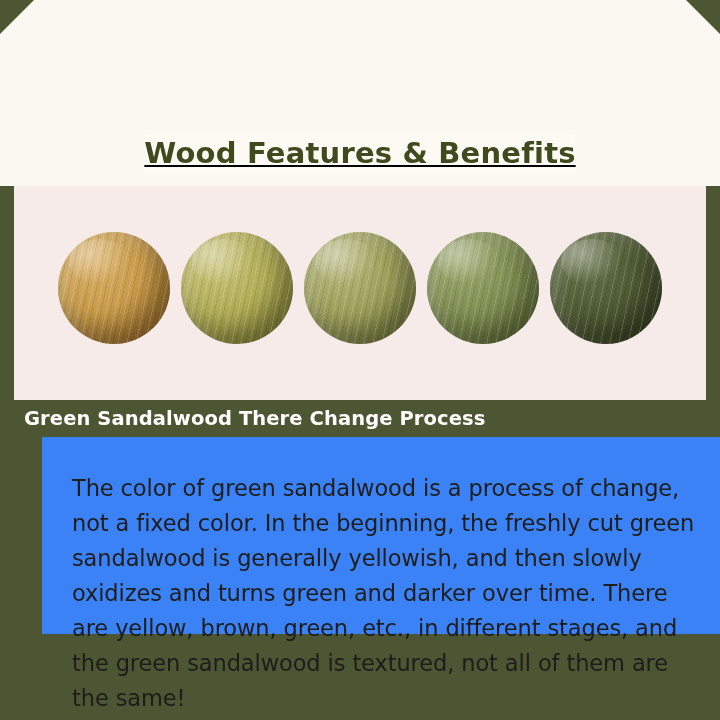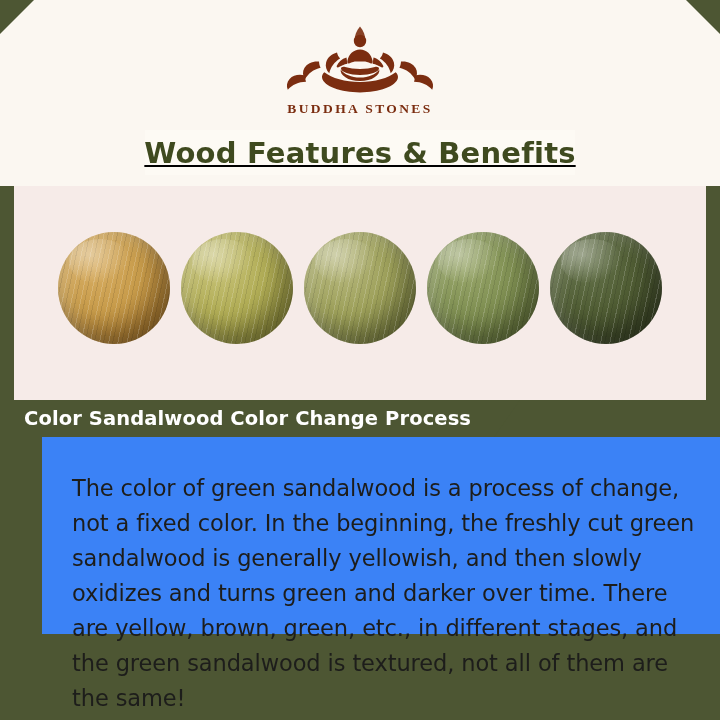--- a/index.html
+++ b/index.html
@@ -133,48 +133,20 @@
 </style>
 </head>
 <body>
 
 <div class="frame">
 
   <div class="top-panel"></div>
   <div class="top-notch-left"></div>
   <div class="top-notch-right"></div>
 
-  <div class="logo-wrap">
-    <svg class="logo-mark" viewBox="0 0 170 72">
-      <g fill="#7b2d10">
-
-        <circle cx="85" cy="17" r="6.2"></circle>
-
-        <path d="M85 25.5c-6.6 0-11.6 5.1-12.6 11.6-.3 1.9.6 2.9 2.2 2.1 2.2-1.1 4.6-1.7 7-1.7h6.8c2.4 0 4.8.6 7 1.7 1.6.8 2.5-.2 2.2-2.1C96.6 30.6 91.6 25.5 85 25.5z"></path>
-
-        <path d="M66 44.5c0 3.6 8.5 6.4 19 6.4s19-2.8 19-6.4c0-1.6-2-2.3-4.2-1.6-4.1 1.3-9.3 2-14.8 2s-10.7-.7-14.8-2c-2.2-.7-4.2 0-4.2 1.6z"></path>
-
-        <path d="M71.5 33.5c-4.6 1.4-8.2 4.6-9.7 8.3-.5 1.3.5 2.2 1.7 1.5 2.6-1.6 5.6-2.8 8.9-3.5l-.9-6.3z"></path>
-        <path d="M98.5 33.5c4.6 1.4 8.2 4.6 9.7 8.3.5 1.3-.5 2.2-1.7 1.5-2.6-1.6-5.6-2.8-8.9-3.5l.9-6.3z"></path>
-
-        <path d="M85 2.5c-3.6 4.4-5.4 9.1-5.4 13.9 0 1.3.1 2.5.4 3.7 1.4-2.3 3.1-3.9 5-4.7 1.9.8 3.6 2.4 5 4.7.3-1.2.4-2.4.4-3.7 0-4.8-1.8-9.5-5.4-13.9z" opacity=".9"></path>
-
-        <path d="M85 53.5c-8.6 0-15.9-3.3-19.3-8.1-1 5.5 7.2 11.6 19.3 11.6s20.3-6.1 19.3-11.6c-3.4 4.8-10.7 8.1-19.3 8.1z"></path>
-        <path d="M62 28.5c-5.5 1.4-9.6 5.2-10.9 10-1 3.9.3 7.9 3.2 10.7 1.2-6.1 5.1-11.4 10.8-14.8-1.6-1.7-2.7-3.7-3.1-5.9z"></path>
-        <path d="M108 28.5c5.5 1.4 9.6 5.2 10.9 10 1 3.9-.3 7.9-3.2 10.7-1.2-6.1-5.1-11.4-10.8-14.8 1.6-1.7 2.7-3.7 3.1-5.9z"></path>
-        <path d="M44 37.5c-6.3-.6-12 2-14.6 6.5-2.1 3.6-1.8 7.9.6 11.4 2.9-5.8 8.6-10.1 15.6-11.7-1-1.9-1.5-4.1-1.6-6.2z"></path>
-        <path d="M126 37.5c6.3-.6 12 2 14.6 6.5 2.1 3.6 1.8 7.9-.6 11.4-2.9-5.8-8.6-10.1-15.6-11.7 1-1.9 1.5-4.1 1.6-6.2z"></path>
-        <path d="M30 51.5c-6-1.7-11.9-.3-15.4 3.4-2.8 3-3.4 7.1-1.8 10.9 4.2-4.9 10.9-7.9 18.2-8-.7-2-1.1-4.2-1-6.3z"></path>
-        <path d="M140 51.5c6-1.7 11.9-.3 15.4 3.4 2.8 3 3.4 7.1 1.8 10.9-4.2-4.9-10.9-7.9-18.2-8 .7-2 1.1-4.2 1-6.3z"></path>
-
-        <path d="M85 58c-15 0-28.2-3.9-35.7-9.8-1.8 1.6-2.6 3.7-2.2 5.9 1.6 8.2 18.9 14.4 37.9 14.4s36.3-6.2 37.9-14.4c.4-2.2-.4-4.3-2.2-5.9C113.2 54.1 100 58 85 58z"></path>
-      </g>
-    </svg>
-    <div class="brand-name">BUDDHA STONES</div>
-  </div>
 
   <div class="title-bar">
     <span class="title">Wood Features &amp; Benefits</span>
   </div>
 
   <div class="beads-panel">
     <div class="beads-row">
       <div class="bead" style="background:radial-gradient(circle at 34% 30%, #d8ae63 0%, #c79b4a 42%, #a5772f 74%, #6d4d1c 100%);">
         <div class="grain"></div>
         <div class="sheen"></div>
@@ -192,20 +164,20 @@
         <div class="sheen"></div>
       </div>
       <div class="bead" style="background:radial-gradient(circle at 34% 30%, #64724a 0%, #4f5c33 44%, #3b4526 76%, #212816 100%);">
         <div class="grain"></div>
         <div class="sheen"></div>
       </div>
     </div>
   </div>
 
   <div class="band">
-    <span class="band-text">Color Sandalwood Color Change Process</span>
+    <span class="band-text">Green Sandalwood There Change Process</span>
   </div>
 
   <div class="body-panel">
     <div class="body-text">The color of green sandalwood is a process of change, not a fixed color. In the beginning, the freshly cut green sandalwood is generally yellowish, and then slowly oxidizes and turns green and darker over time. There are yellow, brown, green, etc., in different stages, and the green sandalwood is textured, not all of them are the same!</div>
   </div>
 
 </div>
 
 </body></html>

